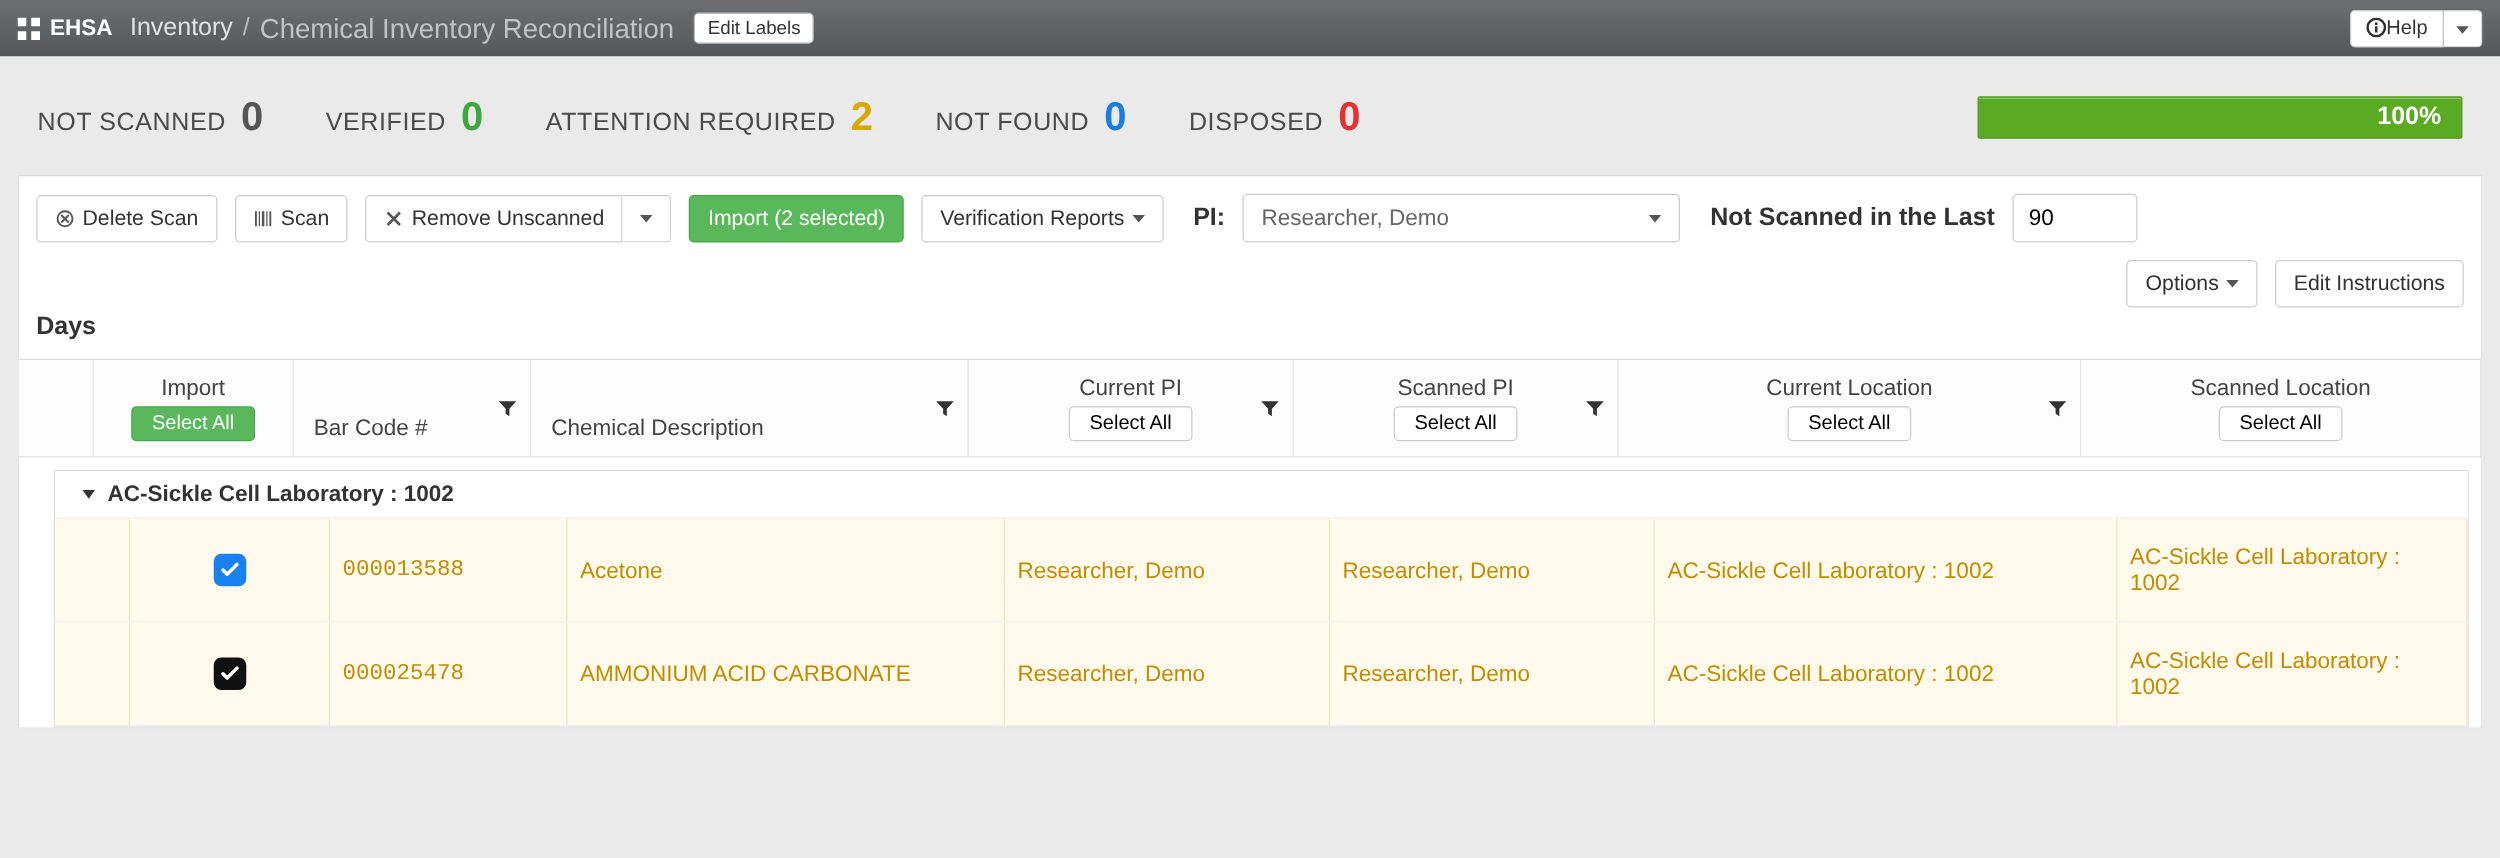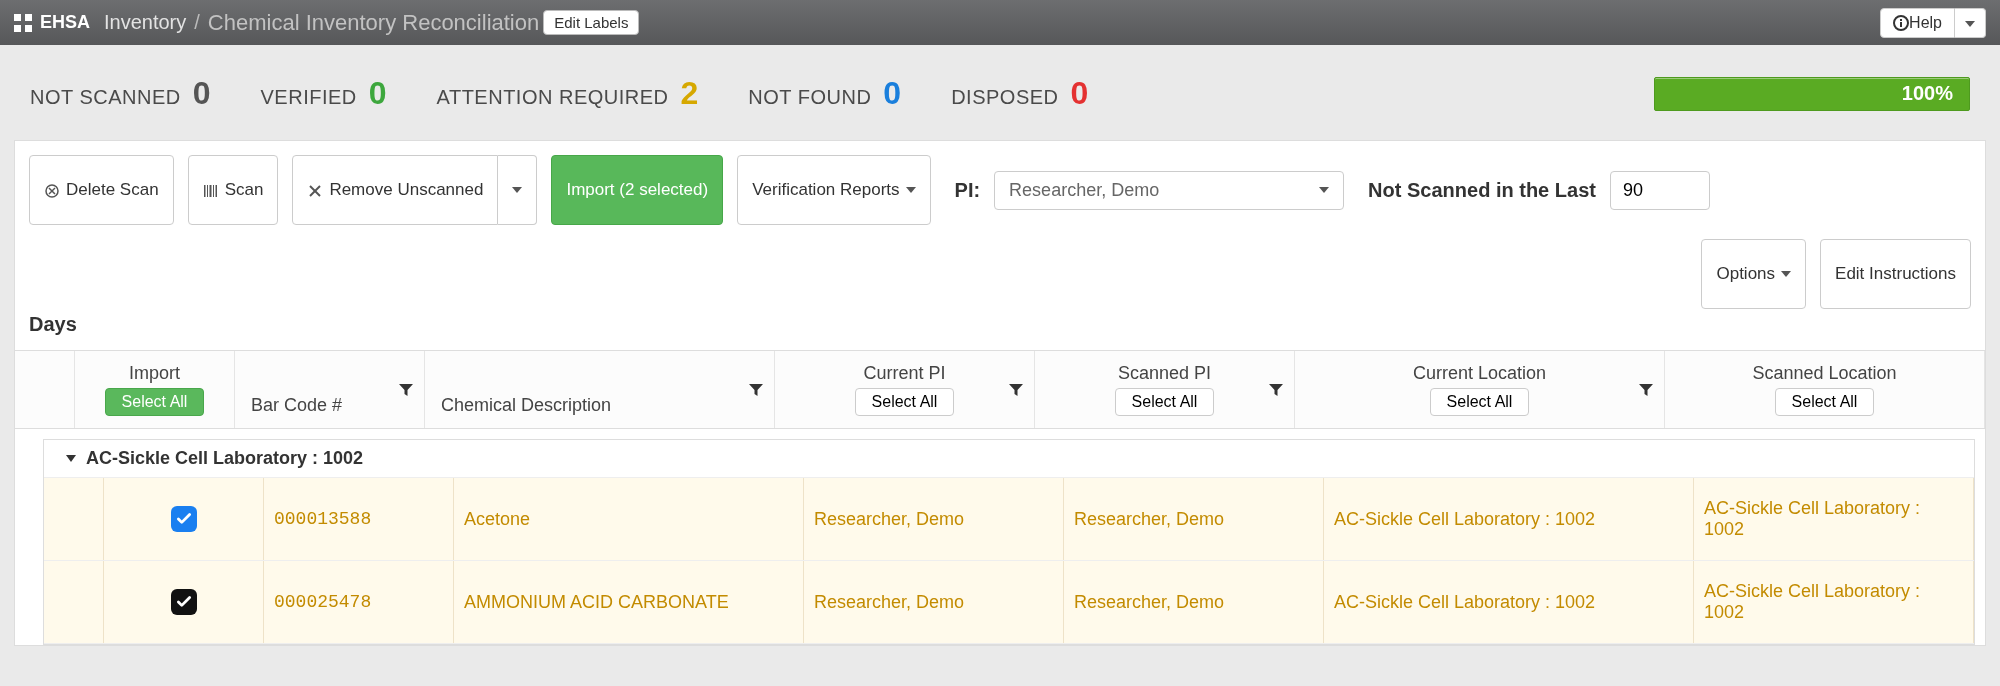--- a/index.html
+++ b/index.html
@@ -24,21 +24,21 @@
     display:inline-block;
     width:18px;height:18px;
     margin-right:8px;
     vertical-align:middle;
   }
   .brand { font-weight:600; font-size:18px; color:#fff; display:flex; align-items:center;}
   .crumb-link { margin-left:14px; color:#e3e3e3; font-size:20px; }
   .crumb-sep { margin:0 8px; color:#bbb; font-size:20px;}
   .crumb-current { color:#c2c2c2; font-size:22px; }
   .edit-labels-btn {
-    margin-left:4px; background:#fff; color:#333;
+    margin-left:16px; background:#fff; color:#333;
     border:1px solid #bbb; border-radius:4px;
     padding:3px 10px; font-size:15px; cursor:pointer;
   }
   .topbar-spacer { flex:1; }
   .help-group { display:flex; }
   .help-btn {
     background:#fff; color:#333; border:1px solid #ccc;
     border-radius:4px 0 0 4px; padding:5px 12px; font-size:16px;
     display:flex; align-items:center; cursor:pointer;
   }
@@ -61,40 +61,40 @@
   .status-block { display:flex; align-items:baseline; margin-right:50px; font-size:20px; color:#4a4a4a;}
   .status-label { letter-spacing:0.5px; margin-right:12px; }
   .status-num { font-size:32px; font-weight:700; }
   .c-gray { color:#555; }
   .c-green { color:#3da73d; }
   .c-gold { color:#d6a800; }
   .c-blue { color:#1a7fdc; }
   .c-red { color:#e43131; }
   .status-spacer { flex:1; }
   .progress-wrap {
-    width:316px; height:34px; background:#5aab23;
+    width:388px; height:34px; background:#5aab23;
     border:1px solid #4e9a1e; border-radius:2px;
     display:flex; align-items:center; justify-content:flex-end;
     padding:0 16px; color:#fff; font-size:20px; font-weight:600;
     box-shadow: inset 0 1px 0 rgba(255,255,255,0.4);
   }
 
   
   .panel {
     margin:6px 14px 0 14px; background:#fff; border:1px solid #ddd;
   }
 
   
   .toolbar {
     display:flex; align-items:center; flex-wrap:wrap;
     gap:14px; padding:14px 14px 4px 14px;
   }
   .btn {
     background:#fff; border:1px solid #ccc; border-radius:4px;
-    padding:24px 14px; font-size:17px; color:#333; cursor:pointer;
+    padding:8px 14px; font-size:17px; color:#333; cursor:pointer;
     display:flex; align-items:center; gap:6px;
   }
   .btn-grp { display:flex; }
   .btn-grp .btn:first-child { border-radius:4px 0 0 4px; }
   .btn-grp .btn:last-child  { border-radius:0 4px 4px 0; border-left:none; }
   .btn-green {
     background:#58b85a; border-color:#47a749; color:#fff;
   }
   .pi-label { font-weight:700; font-size:20px; margin-left:10px; }
   .pi-select {

